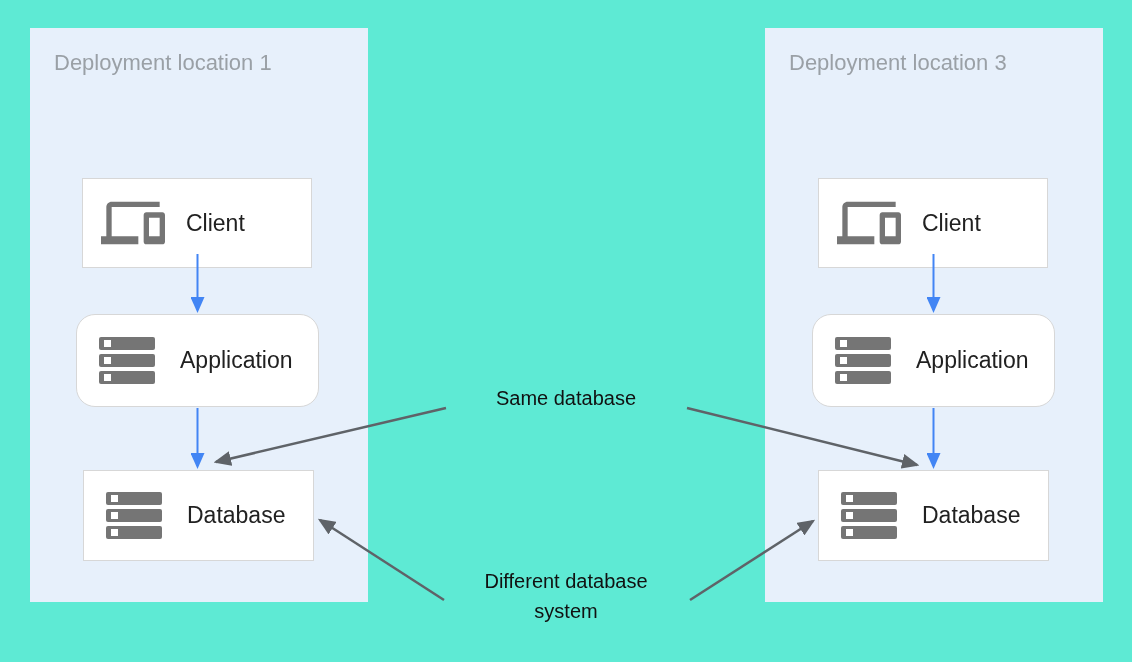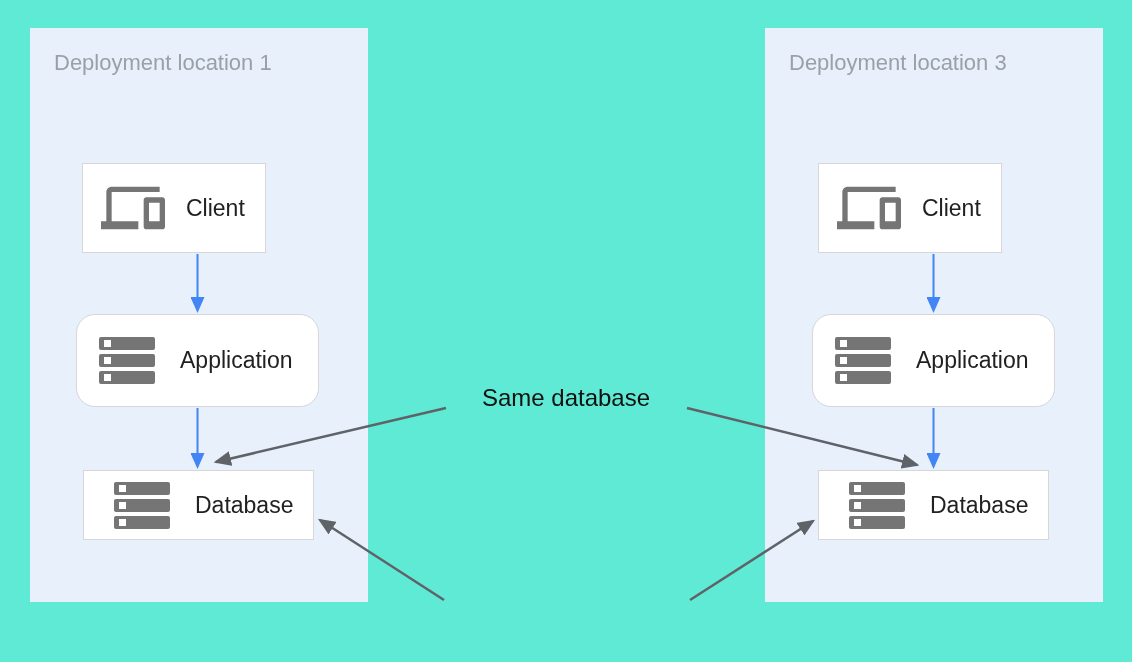--- a/index.html
+++ b/index.html
@@ -48,40 +48,40 @@
     width: 64px;
     flex: 0 0 64px;
   }
   .node .node-label {
     margin-left: 21px;
     font-size: 23px;
     color: #212121;
     white-space: nowrap;
   }
   
-  .node.client      { left: 52px; top: 135px; width: 184px; height: 90px; }
+  .node.client      { left: 52px; top: 150px; width: 230px; height: 90px; }
   .node.application { left: 46px; top: 286px; width: 243px; height: 93px; border-radius: 19px; }
-  .node.database    { left: 53px; top: 442px; width: 231px; height: 70px; padding-left: 8px; }
+  .node.database    { left: 53px; top: 442px; width: 231px; height: 91px; }
   #panel-2 .node.client      { left: 53px; }
   #panel-2 .node.application { left: 47px; }
   #panel-2 .node.database    { left: 53px; }
 
   #arrow-layer {
     position: absolute;
     left: 0;
     top: 0;
     width: 1132px;
     height: 662px;
     pointer-events: none;
   }
   .annotation {
     position: absolute;
     width: 260px;
     text-align: center;
-    font-size: 24px;
+    font-size: 20px;
     line-height: 30px;
     color: #111111;
   }
   #annotation-same { left: 436px; top: 383px; }
   #annotation-diff { left: 436px; top: 566px; }
   .icon svg { display: block; }
 </style>
 </head>
 <body>
 
@@ -182,20 +182,22 @@
         </svg>
       </span>
       <span class="node-label">Database</span>
     </div>
   </div>
 
   <div class="annotation" id="annotation-same">
     <div>Same database</div>
   </div>
   <div class="annotation" id="annotation-diff">
+    <div>Different database</div>
+    <div>system</div>
   </div>
 
   <svg id="arrow-layer" width="1132" height="662" viewBox="0 0 1132 662">
     <defs>
       <marker id="blue-head" markerUnits="strokeWidth" markerWidth="8" markerHeight="7" viewBox="0 0 8 7" refX="6.5" refY="3.5" orient="auto">
         <path d="M0,0 L8,3.5 L0,7 z" fill="#4285f4"></path>
       </marker>
       <marker id="gray-head" markerUnits="strokeWidth" markerWidth="7" markerHeight="6" viewBox="0 0 7 6" refX="6" refY="3" orient="auto">
         <path d="M0,0 L7,3 L0,6 z" fill="#5f6368"></path>
       </marker>

